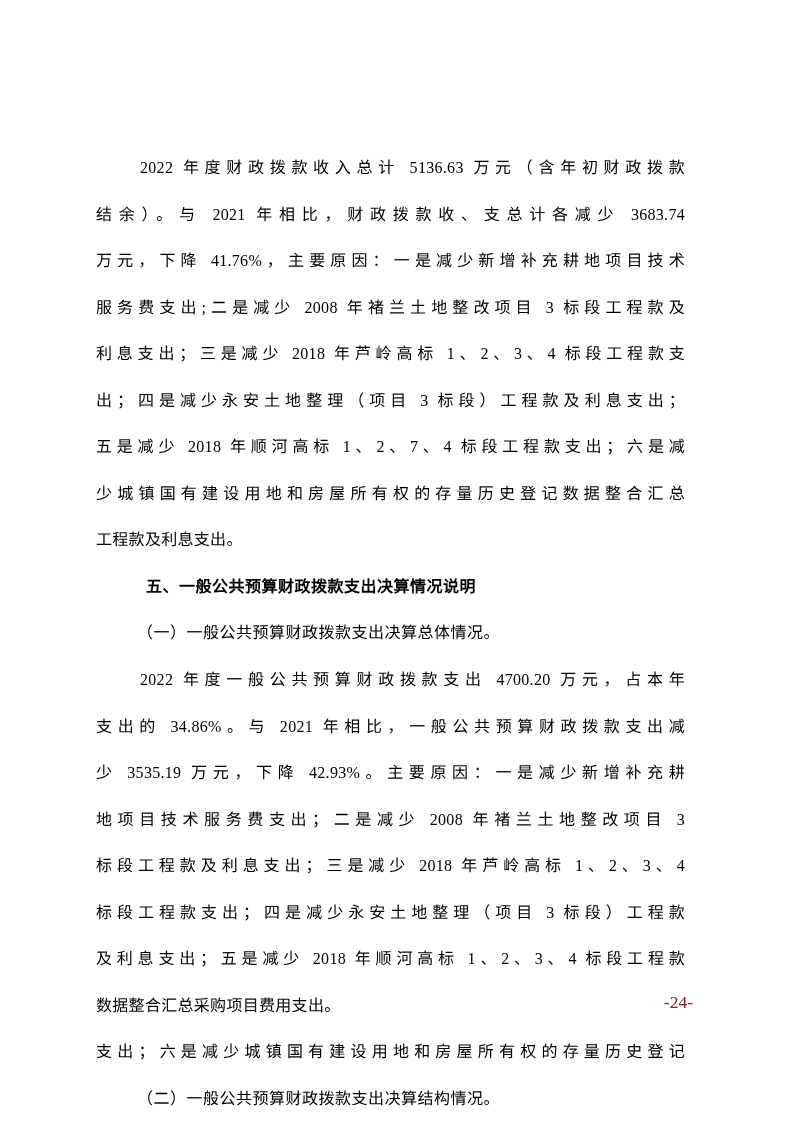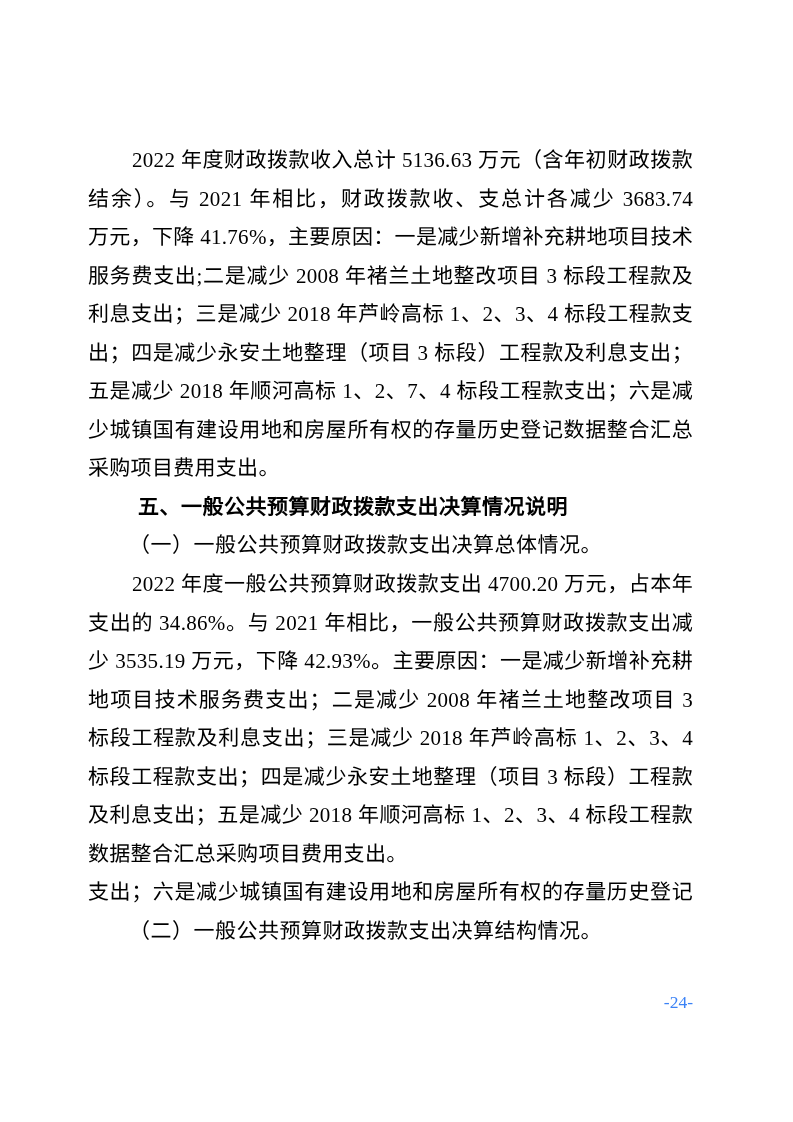--- a/index.html
+++ b/index.html
@@ -23,25 +23,25 @@
     height: 1122px;
     background: #ffffff;
   }
   .text-block {
     position: absolute;
     left: 88px;
     top: 141px;
     width: 605px;
   }
   .ln {
-    margin: 0;
+    margin: 8px;
     padding: 0;
     height: 38.55px;
     line-height: 38.55px;
-    font-size: 21px;
+    font-size: 16px;
     font-weight: normal;
     letter-spacing: 0.3px;
     white-space: nowrap;
     text-align: justify;
     text-align-last: justify;
     overflow: visible;
   }
   .ln.indent {
     text-indent: 44px;
   }
@@ -65,39 +65,39 @@
     text-align-last: left;
     text-indent: 41px;
   }
   .page-number {
     position: absolute;
     right: 100px;
     top: 992px;
     font-size: 17.5px;
     line-height: 20px;
     font-family: "Liberation Serif", "DejaVu Serif", serif;
-    color: #3b82f6;
+    color: #7f1d1d;
   }
 </style>
 </head>
 <body>
 
 <div class="page">
 
   <div class="text-block">
 
     <p class="ln indent">2022 年度财政拨款收入总计 5136.63 万元（含年初财政拨款</p>
     <p class="ln">结余）。与 2021 年相比，财政拨款收、支总计各减少 3683.74</p>
     <p class="ln">万元，下降 41.76%，主要原因：一是减少新增补充耕地项目技术</p>
     <p class="ln">服务费支出;二是减少 2008 年褚兰土地整改项目 3 标段工程款及</p>
     <p class="ln">利息支出；三是减少 2018 年芦岭高标 1、2、3、4 标段工程款支</p>
     <p class="ln">出；四是减少永安土地整理（项目 3 标段）工程款及利息支出；</p>
     <p class="ln">五是减少 2018 年顺河高标 1、2、7、4 标段工程款支出；六是减</p>
     <p class="ln">少城镇国有建设用地和房屋所有权的存量历史登记数据整合汇总</p>
-    <p class="ln para-end">采购项目费用支出。</p>
+    <p class="ln para-end">工程款及利息支出。</p>
 
     <h2 class="ln heading">五、一般公共预算财政拨款支出决算情况说明</h2>
     <h3 class="ln subheading">（一）一般公共预算财政拨款支出决算总体情况。</h3>
 
     <p class="ln indent">2022 年度一般公共预算财政拨款支出 4700.20 万元，占本年</p>
     <p class="ln">支出的 34.86%。与 2021 年相比，一般公共预算财政拨款支出减</p>
     <p class="ln">少 3535.19 万元，下降 42.93%。主要原因：一是减少新增补充耕</p>
     <p class="ln">地项目技术服务费支出；二是减少 2008 年褚兰土地整改项目 3</p>
     <p class="ln">标段工程款及利息支出；三是减少 2018 年芦岭高标 1、2、3、4</p>
     <p class="ln">标段工程款支出；四是减少永安土地整理（项目 3 标段）工程款</p>

